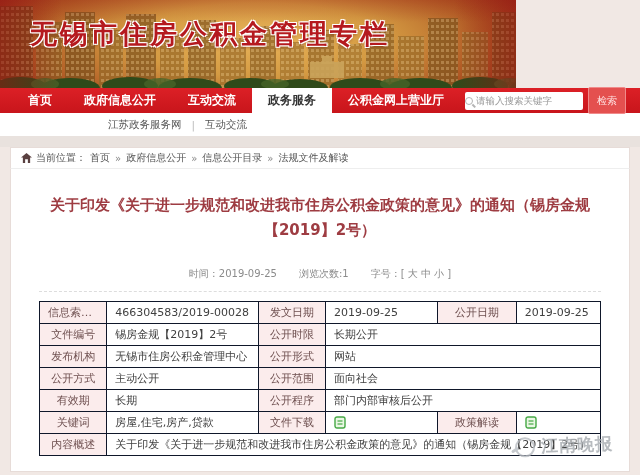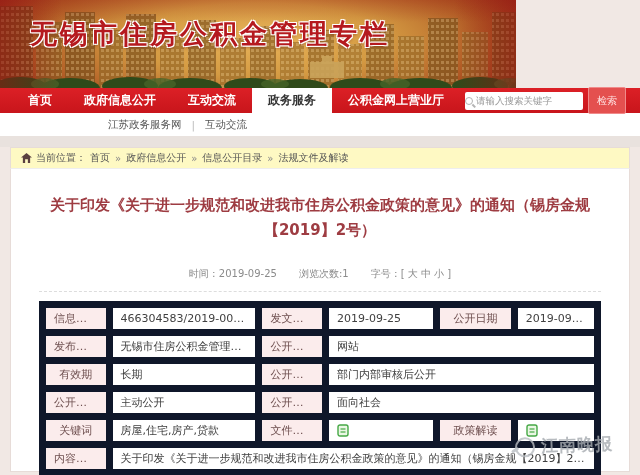--- a/index.html
+++ b/index.html
@@ -56,21 +56,21 @@
 
   
   .subnav { width:640px; height:23px; background:#fff; display:flex; align-items:center; padding-left:108px; font-size:10.5px; color:#555; gap:10px; }
   .subnav a { color:#555; text-decoration:none; cursor:pointer; }
   .subnav .sep { color:#bbb; }
 
   .gap-strip { height:11px; background:#e9e2de; }
 
   
   .crumbbar {
-    margin:0 10px; background:#fef9c3; border:1px solid #e7dcd8; border-bottom:1px solid #eee;
+    margin:0 10px; background:#ffffff; border:1px solid #e7dcd8; border-bottom:1px solid #eee;
     height:22px; display:flex; align-items:center; padding-left:10px; font-size:10px; color:#555; gap:4px;
   }
   .crumbbar .home-ic { width:11px; height:10px; flex:none; }
   .crumb-link { cursor:pointer; color:#555; }
   .crumb-sep { color:#888; margin:0 1px; }
 
   
   .panel {
     margin:0 10px; background:#fff; border:1px solid #e7dcd8; border-top:none;
     height:303px; position:relative; padding:24px 28px 0 28px;
@@ -82,21 +82,21 @@
   .meta {
     margin-top:24px; display:flex; justify-content:center; gap:22px;
     font-size:10px; color:#8b8b8b; white-space:nowrap;
   }
   .meta .sizes { color:#8b8b8b; cursor:pointer; }
   .meta-divider { border-bottom:1px dashed #ddd; margin:10px 0 9px 0; }
 
   
   table.info { width:100%; border-collapse:collapse; table-layout:fixed; }
   table.info th, table.info td {
-    border:7px solid #0f172a; font-size:11px; font-weight:normal;
+    border:1px solid #0f172a; font-size:11px; font-weight:normal;
     padding:3px 8px; height:21px; text-align:left; vertical-align:middle;
     overflow:hidden; white-space:nowrap; text-overflow:ellipsis;
   }
   table.info th { background:#fbecec; color:#6e4f4f; text-align:center; }
   table.info td { color:#404040; }
   .doc-ic { display:inline-block; vertical-align:middle; }
 
   
   .watermark {
     position:absolute; right:16px; bottom:14px; display:flex; align-items:center; gap:6px;
@@ -252,36 +252,42 @@
     <tbody>
         <tr>
       <th>信息索引号</th>
       <td>466304583/2019-00028</td>
       <th>发文日期</th>
       <td>2019-09-25</td>
       <th>公开日期</th>
       <td>2019-09-25</td>
     </tr>
     <tr>
+      <th>文件编号</th>
+      <td>锡房金规【2019】2号</td>
+      <th>公开时限</th>
+      <td colspan="3">长期公开</td>
+    </tr>
+    <tr>
       <th>发布机构</th>
       <td>无锡市住房公积金管理中心</td>
       <th>公开形式</th>
       <td colspan="3">网站</td>
     </tr>
     <tr>
+      <th>公开方式</th>
+      <td>主动公开</td>
+      <th>公开范围</th>
+      <td colspan="3">面向社会</td>
+    </tr>
+    <tr>
       <th>有效期</th>
       <td>长期</td>
       <th>公开程序</th>
       <td colspan="3">部门内部审核后公开</td>
-    </tr>
-    <tr>
-      <th>公开方式</th>
-      <td>主动公开</td>
-      <th>公开范围</th>
-      <td colspan="3">面向社会</td>
     </tr>
     <tr>
       <th>关键词</th>
       <td>房屋,住宅,房产,贷款</td>
       <th>文件下载</th>
       <td>
         <svg class="doc-ic" width="12" height="13" viewBox="0 0 12 13">
           <rect x="1" y="1" width="10" height="11" rx="2" fill="#eaf7e4" stroke="#45a845" stroke-width="1.4"></rect>
           <line x1="3.5" y1="5" x2="8.5" y2="5" stroke="#45a845" stroke-width="1.2"></line>
           <line x1="3.5" y1="8" x2="8.5" y2="8" stroke="#45a845" stroke-width="1.2"></line>

